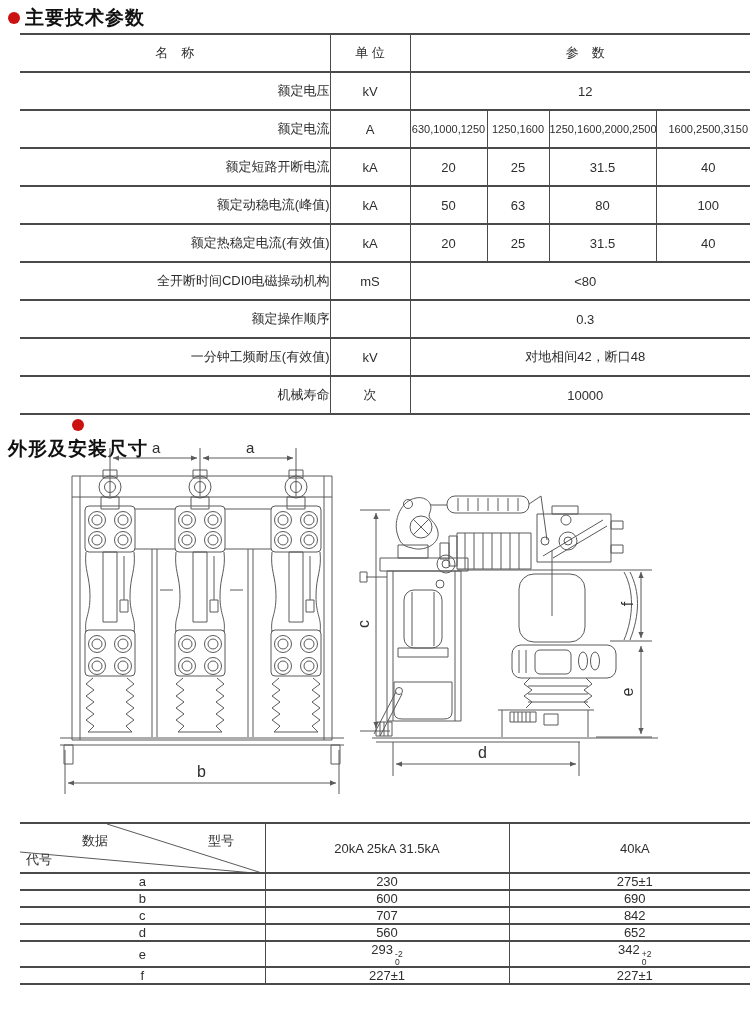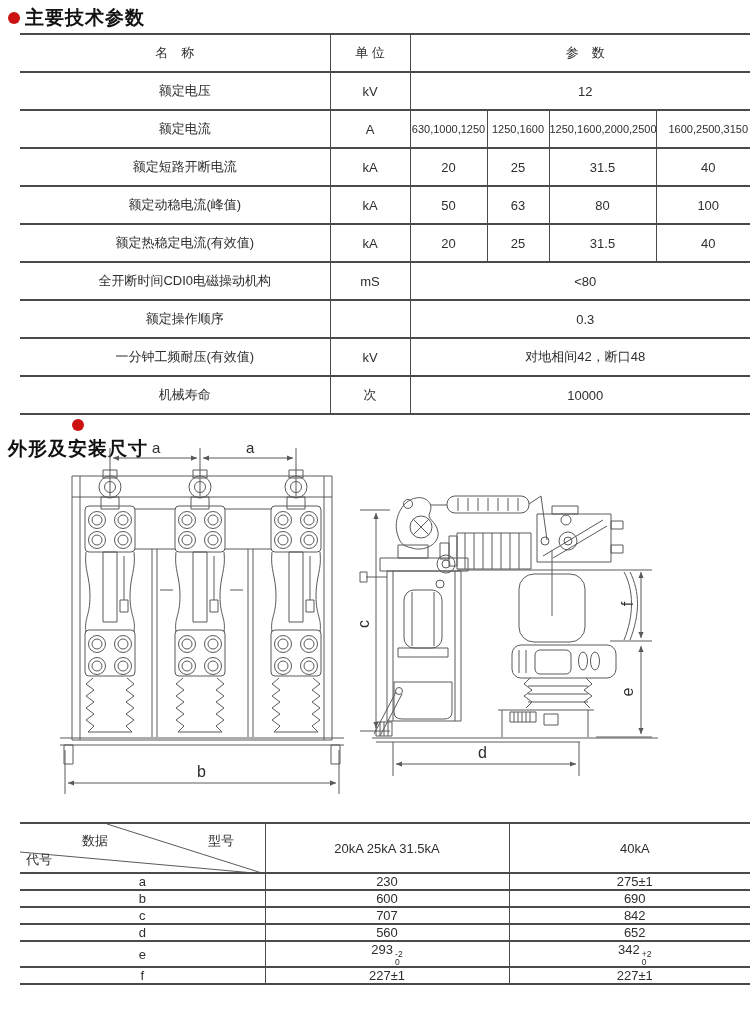--- a/index.html
+++ b/index.html
@@ -15,21 +15,21 @@
   
   table{border-collapse:collapse;table-layout:fixed;margin-left:12px;}
   td{padding:0;text-align:center;vertical-align:middle;font-size:13px;color:#2e2e2e;
      border-top:2px solid #4a4a4a;border-bottom:2px solid #4a4a4a;
      border-left:1px solid #4a4a4a;border-right:1px solid #4a4a4a;
      overflow:hidden;white-space:nowrap;}
   td:first-child{border-left:0;}
   td:last-child{border-right:0;}
 
   .tech{position:absolute;left:8px;top:33px;width:740px;height:382px;}
-  .tech .name{ text-align:center;padding-left:20px;}
+  .tech .name{ text-align:right;padding-left:20px;}
   .tech .small{font-size:11px;}
 
   .dims{position:absolute;left:8px;top:822px;width:740px;height:148px;}
   .dims .corner{position:relative;padding:0;}
   .corner .diag{position:absolute;left:0;top:0;}
   .corner .lbl{position:absolute;font-size:13px;color:#2e2e2e;}
   .corner .lbl-data{left:62px;top:8px;}
   .corner .lbl-model{left:188px;top:8px;}
   .corner .lbl-code{left:6px;top:27px;}
 

